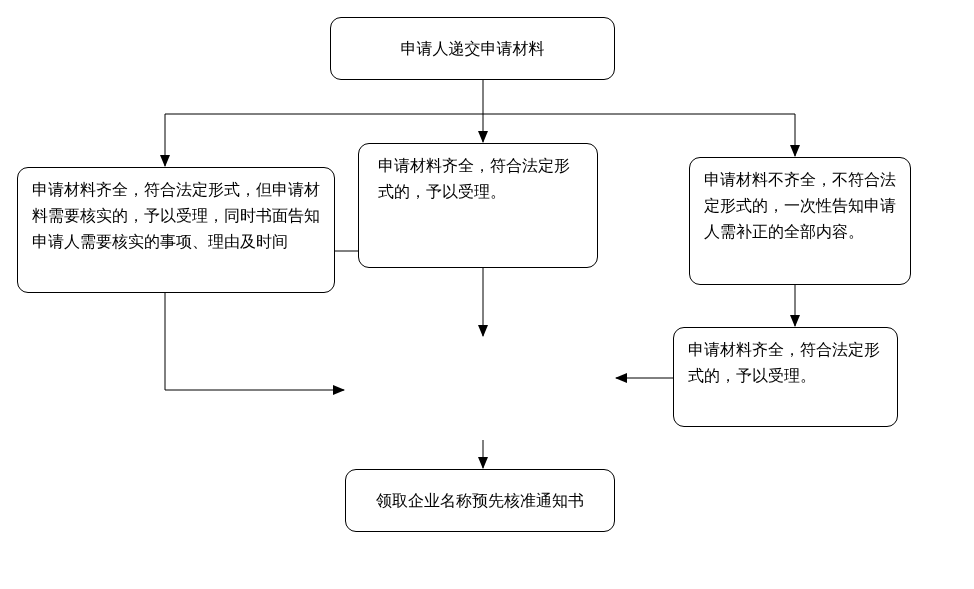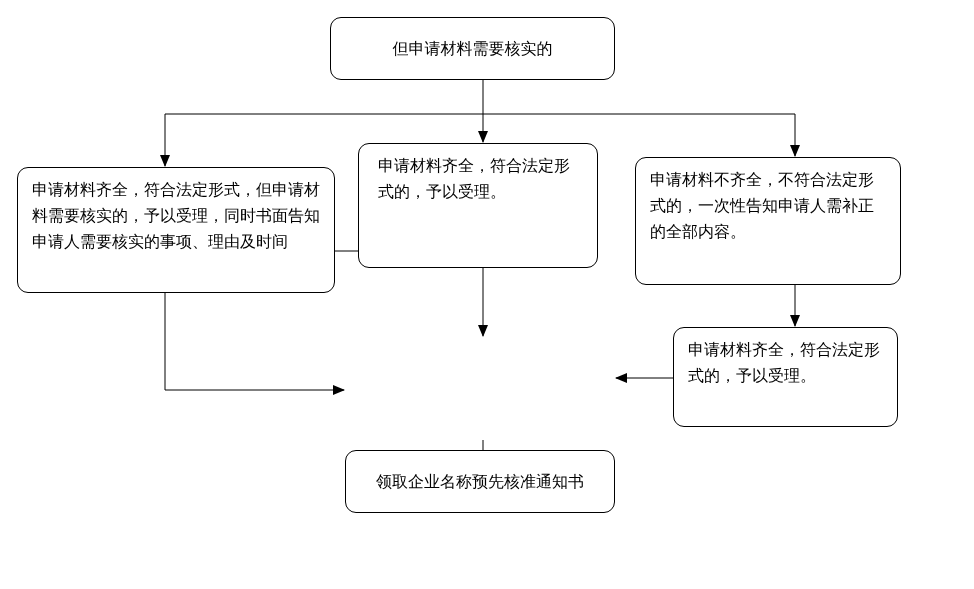--- a/index.html
+++ b/index.html
@@ -42,24 +42,24 @@
     padding: 4px 8px;
   }
   .node.para-text {
     padding: 9px 13px 6px 14px;
     text-align: left;
   }
   
   #node-start      { left: 330px; top: 17px;  width: 285px; height: 63px;  }
   #node-verify     { left: 17px;  top: 167px; width: 318px; height: 126px; }
   #node-accept     { left: 358px; top: 143px; width: 240px; height: 125px; padding-left: 19px; }
-  #node-incomplete { left: 635px; top: 157px; width: 266px; height: 128px; }
+  #node-incomplete { left: 689px; top: 157px; width: 222px; height: 128px; }
   #node-accept2    { left: 673px; top: 327px; width: 225px; height: 100px; }
   #node-decision   { left: 345px; top: 337px; width: 270px; height: 103px; }
-  #node-end        { left: 345px; top: 450px; width: 270px; height: 63px;  }
+  #node-end        { left: 345px; top: 469px; width: 270px; height: 63px;  }
 </style>
 </head>
 <body>
 
 <div class="canvas">
 
   <svg class="connectors" viewBox="0 0 974 589" xmlns="http://www.w3.org/2000/svg">
     <defs>
       <marker id="arrow" viewBox="0 0 12 10" refX="11" refY="5" markerWidth="12" markerHeight="10" markerUnits="userSpaceOnUse" orient="auto">
         <path d="M0,0 L12,5 L0,10 Z" fill="#000000"></path>
@@ -74,21 +74,21 @@
       <path d="M358 251 L315 251" marker-end="url(#arrow)"></path>
       <path d="M165 293 L165 390 L344 390" marker-end="url(#arrow)"></path>
       <path d="M483 268 L483 336" marker-end="url(#arrow)"></path>
       <path d="M795 285 L795 326" marker-end="url(#arrow)"></path>
       <path d="M673 378 L616 378" marker-end="url(#arrow)"></path>
       <path d="M483 440 L483 468" marker-end="url(#arrow)"></path>
     </g>
   </svg>
 
   <div id="node-start" class="node center-text">
-    <span>但申请材料需要核实的</span>
+    <span>申请人递交申请材料</span>
   </div>
 
   <div id="node-verify" class="node para-text">
     <span>申请材料齐全，符合法定形式，但申请材料需要核实的，予以受理，同时书面告知申请人需要核实的事项、理由及时间</span>
   </div>
 
   <div id="node-accept" class="node para-text">
     <span>申请材料齐全，符合法定形式的，予以受理。</span>
   </div>
 

